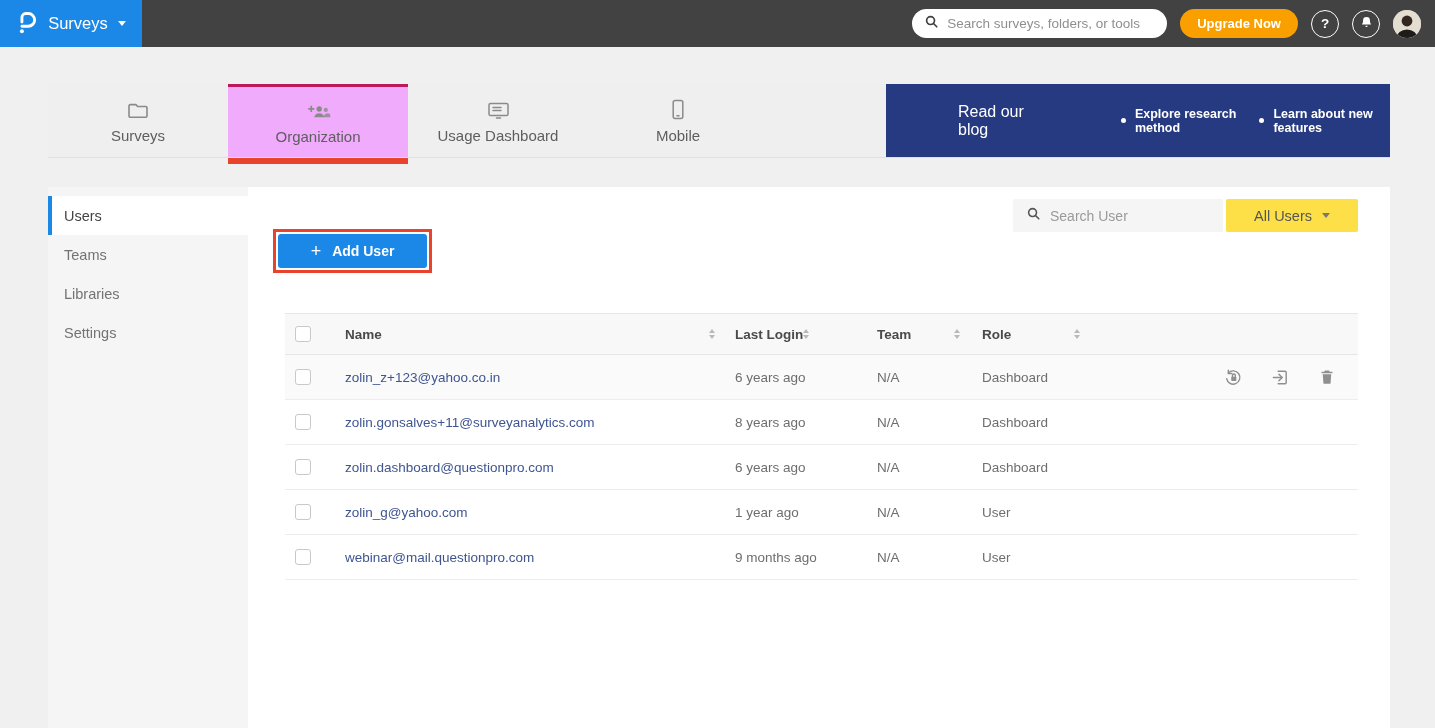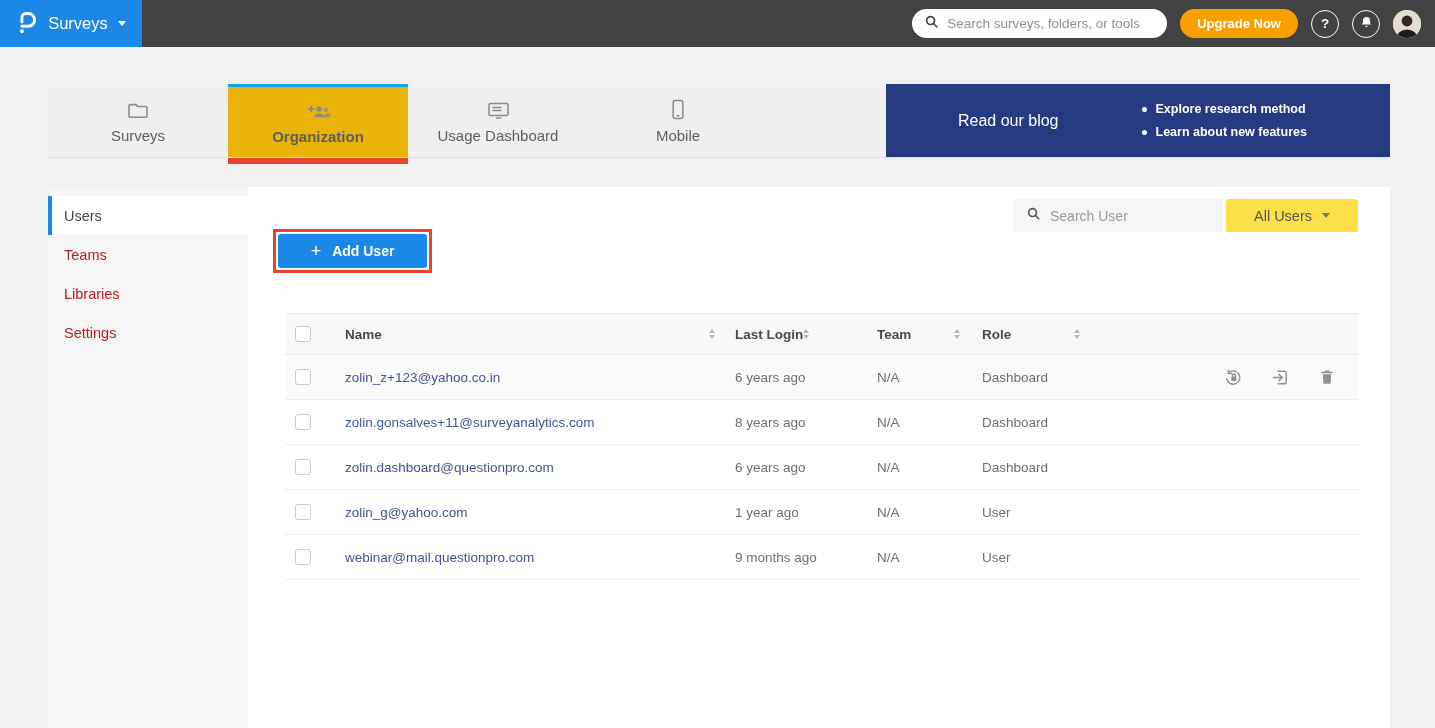--- a/index.html
+++ b/index.html
@@ -33,36 +33,36 @@
   .avatar { width:28px; height:28px; border-radius:50%; overflow:hidden;
     background:#cfc4b4; cursor:pointer; }
 
   
   .tabbar { position:absolute; left:48px; top:84px; width:1342px; height:73px;
     background:#efefef; display:flex; box-shadow:0 1px 0 #e0e0e0; }
   .tab { width:180px; display:flex; flex-direction:column; align-items:center;
     justify-content:center; gap:7px; color:#5e5e5e; font-size:15px;
     position:relative; cursor:pointer; }
   .tab .tab-icon { height:22px; display:flex; align-items:flex-end; color:#8a8a8a; }
-  .tab.active { background:#eab308; border-top:3px solid #0ea5e9;font-weight:bold; }
+  .tab.active { background:#f0abfc; border-top:3px solid #be185d; }
   .red-underline { position:absolute; left:0; right:0; bottom:-7px; height:6px;
     background:#e8432c; }
   .banner { margin-left:auto; width:504px; height:73px; background:#253a80;
     display:flex; align-items:center; color:#fff; cursor:pointer; }
   .banner-title { font-size:16px; margin-left:72px; }
-  .banner-bullets { margin-left:83px; display:flex; flex-direction:column; gap:9px; }
+  .banner-bullets { margin-left:83px; display:flex; gap:9px; }
   .bullet { display:flex; align-items:center; gap:9px; font-size:12.5px; font-weight:700; }
   .dot { width:5px; height:5px; border-radius:50%; background:#fff; flex:none; }
 
   
   .panel { position:absolute; left:48px; top:187px; width:1342px; height:541px;
     background:#fff; display:flex; }
   .sidenav { width:200px; background:#f5f5f5; padding-top:9px; flex:none; }
   .snav-item { height:39px; display:flex; align-items:center; padding-left:12px;
-    border-left:4px solid transparent; font-size:14.5px; color:#b91c1c; cursor:pointer; }
+    border-left:4px solid transparent; font-size:14.5px; color:#737373; cursor:pointer; }
   .snav-item.active { background:#fff; border-left-color:#1b87e6; color:#444; }
   .mainarea { flex:1; position:relative; }
 
   
   .search-filter { position:absolute; top:12px; right:32px; display:flex; gap:3px; }
   .user-search { width:210px; height:33px; background:#f5f5f5; border-radius:2px;
     display:flex; align-items:center; gap:9px; padding:0 13px; color:#8a8a8a; }
   .user-search input { border:none; outline:none; background:transparent; flex:1;
     font-size:14px; color:#555; font-family:inherit; }
   .user-search input::placeholder { color:#9a9a9a; }

